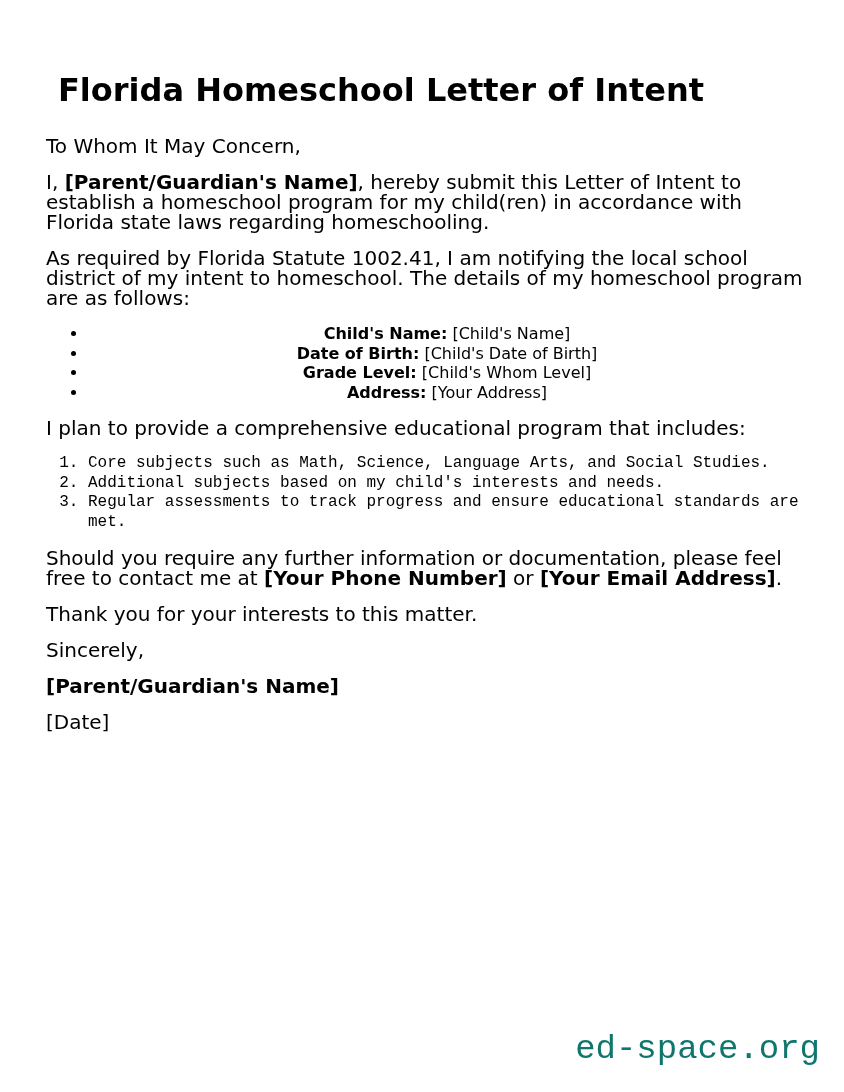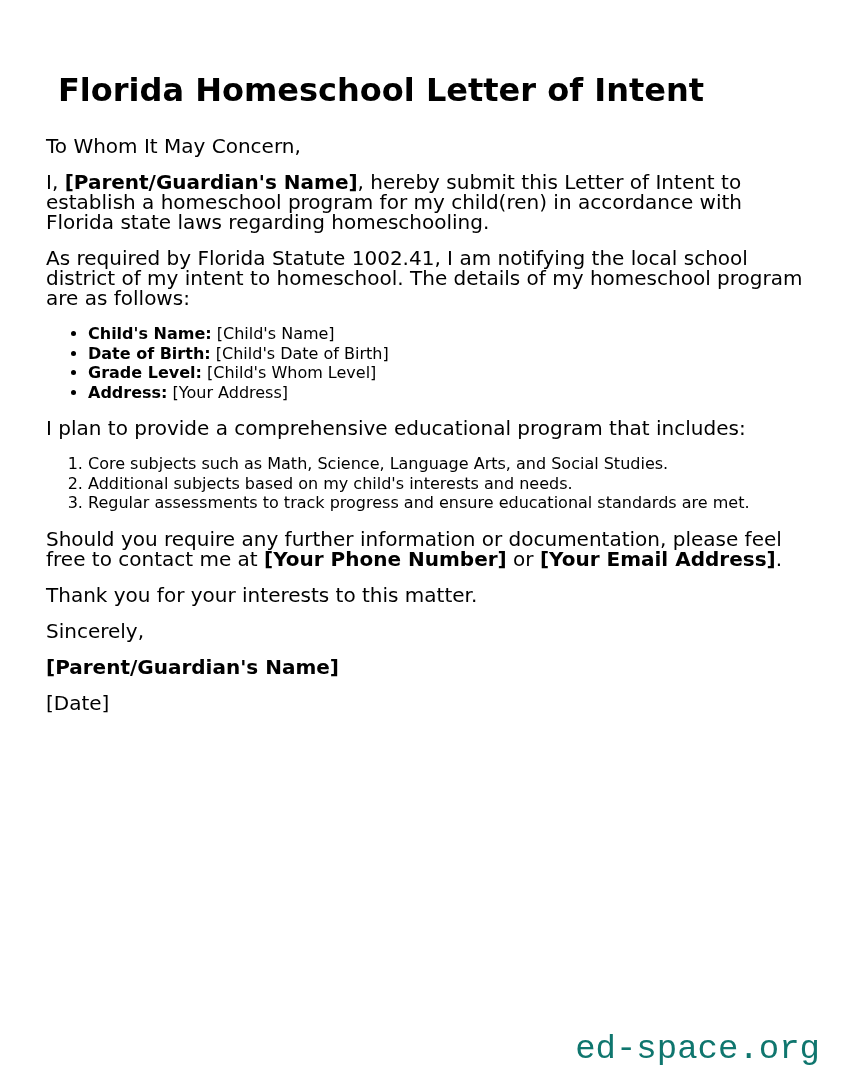--- a/index.html
+++ b/index.html
@@ -10,22 +10,22 @@
     .page { position: absolute; left: 46px; top: 58px; width: 760px; }
     h1 {
       margin: 12px; font-size: 32px; font-weight: bold; line-height: 40px;
       letter-spacing: 0px;
     }
     p { margin: 0; font-size: 20px; line-height: 20px; }
     .greet { margin-top: 26px; }
     .intro { margin-top: 16px; }
     .statute { margin-top: 16px; }
     ul, ol { margin: 16px 0 0 0; padding-left: 42px; font-size: 16px; line-height: 19.5px; }
-    ul li { list-style: disc; }
-    ol li { list-style: decimal; }
+    ul li { list-style: disc; text-align: center; }
+    ol li { list-style: decimal; font-family: Liberation Mono, monospace; }
     .plan { margin-top: 16px; }
     .contact { margin-top: 16px; }
     .thanks { margin-top: 16px; }
     .sincerely { margin-top: 16px; }
     .sig { margin-top: 16px; font-weight: bold; }
     .date { margin-top: 16px; font-weight: normal; }
     b { font-weight: bold; }
     .watermark {
       position: absolute; right: 24px; top: 1030px;
       font-family: "Liberation Mono", monospace; font-size: 34px; color: #0f766e;

